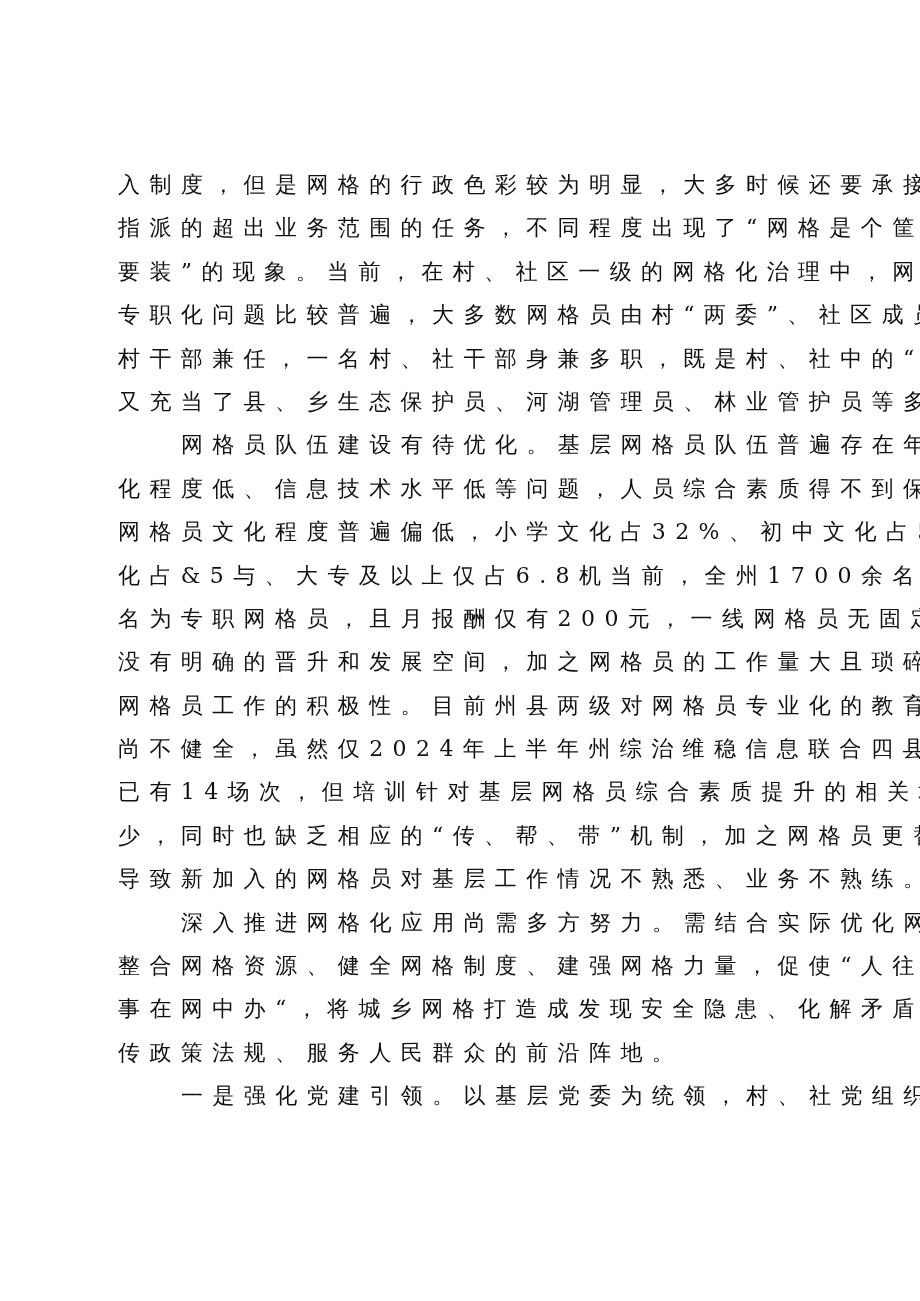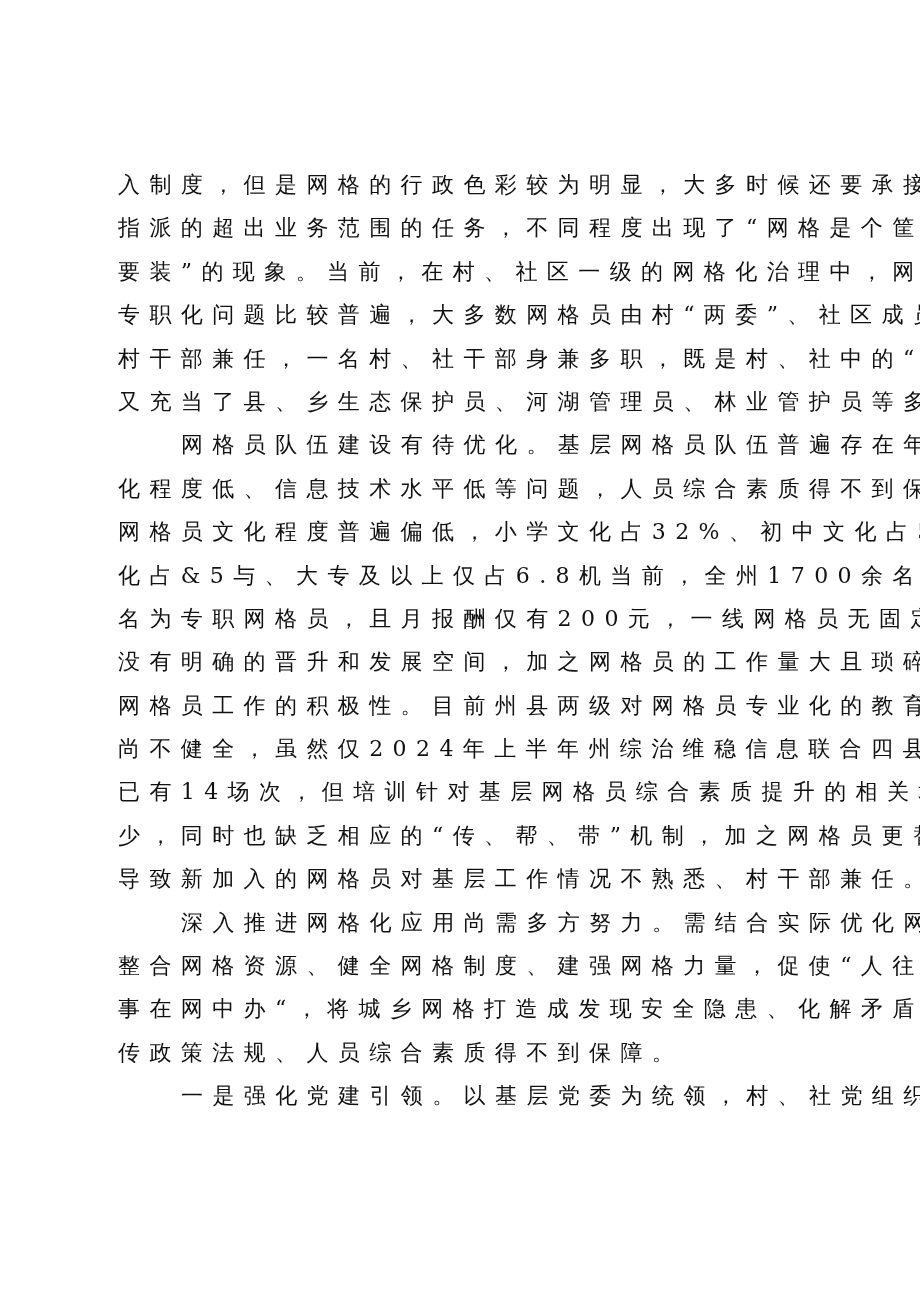--- a/index.html
+++ b/index.html
@@ -49,24 +49,24 @@
     <span class="line indent">网格员队伍建设有待优化。基层网格员队伍普遍存在年龄高、文</span>
     <span class="line">化程度低、信息技术水平低等问题，人员综合素质得不到保障。比如，</span>
     <span class="line">网格员文化程度普遍偏低，小学文化占32%、初中文化占53%.高中文</span>
     <span class="line">化占&amp;5与、大专及以上仅占6.8机当前，全州1700余名网格员仅有161</span>
     <span class="line">名为专职网格员，且月报酬仅有200元，一线网格员无固定薪酬保障，</span>
     <span class="line">没有明确的晋升和发展空间，加之网格员的工作量大且琐碎，不利于</span>
     <span class="line">网格员工作的积极性。目前州县两级对网格员专业化的教育培训机制</span>
     <span class="line">尚不健全，虽然仅2024年上半年州综治维稳信息联合四县开展的培训</span>
     <span class="line">已有14场次，但培训针对基层网格员综合素质提升的相关培训相对较</span>
     <span class="line">少，同时也缺乏相应的“传、帮、带”机制，加之网格员更替频繁，</span>
-    <span class="line">导致新加入的网格员对基层工作情况不熟悉、村干部兼任。</span>
+    <span class="line">导致新加入的网格员对基层工作情况不熟悉、业务不熟练。</span>
   </div>
   <div class="paragraph">
     <span class="line indent">深入推进网格化应用尚需多方努力。需结合实际优化网格布局、</span>
     <span class="line">整合网格资源、健全网格制度、建强网格力量，促使“人往格中去、</span>
     <span class="line">事在网中办“，将城乡网格打造成发现安全隐患、化解矛盾纠纷、宣</span>
-    <span class="line">传政策法规、人员综合素质得不到保障。</span>
+    <span class="line">传政策法规、服务人民群众的前沿阵地。</span>
   </div>
   <div class="paragraph">
     <span class="line indent">一是强化党建引领。以基层党委为统领，村、社党组织为主体，</span>
   </div>
 </div>
 
 </body></html>

